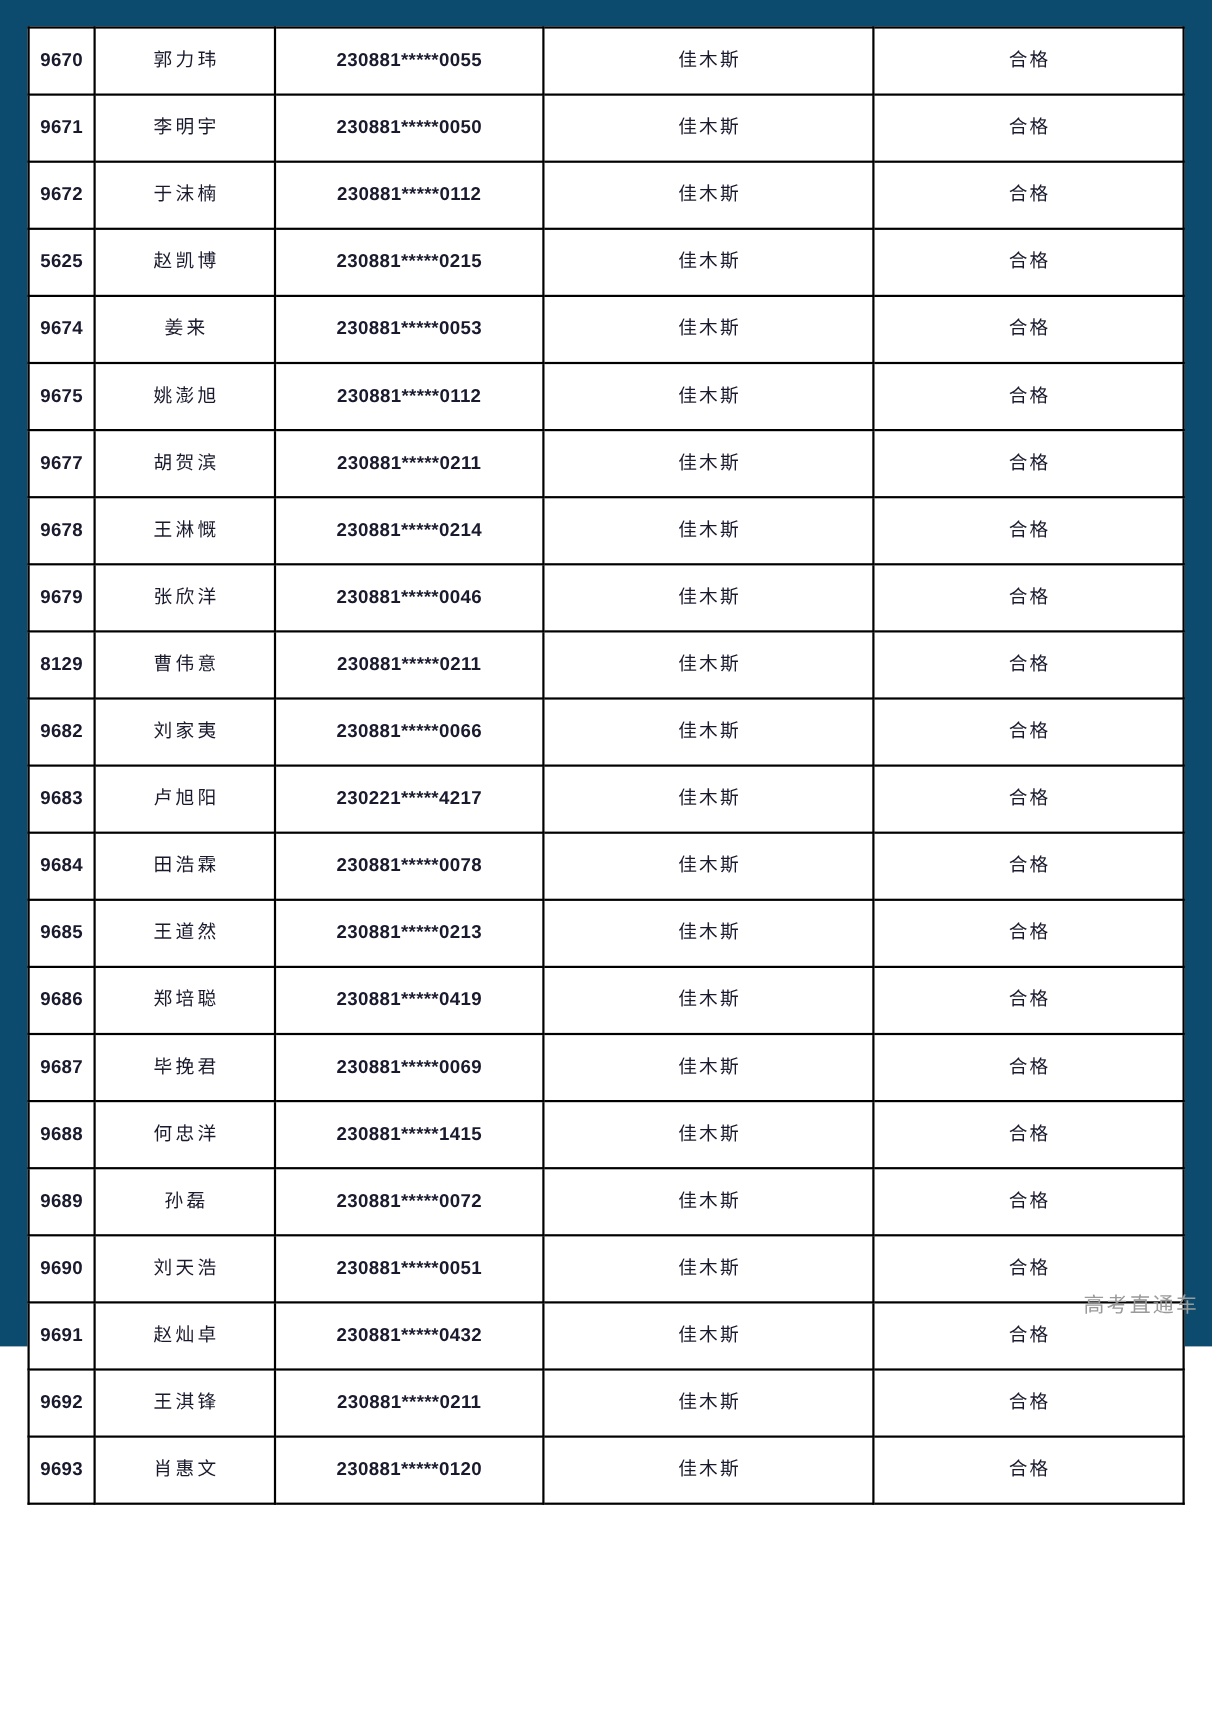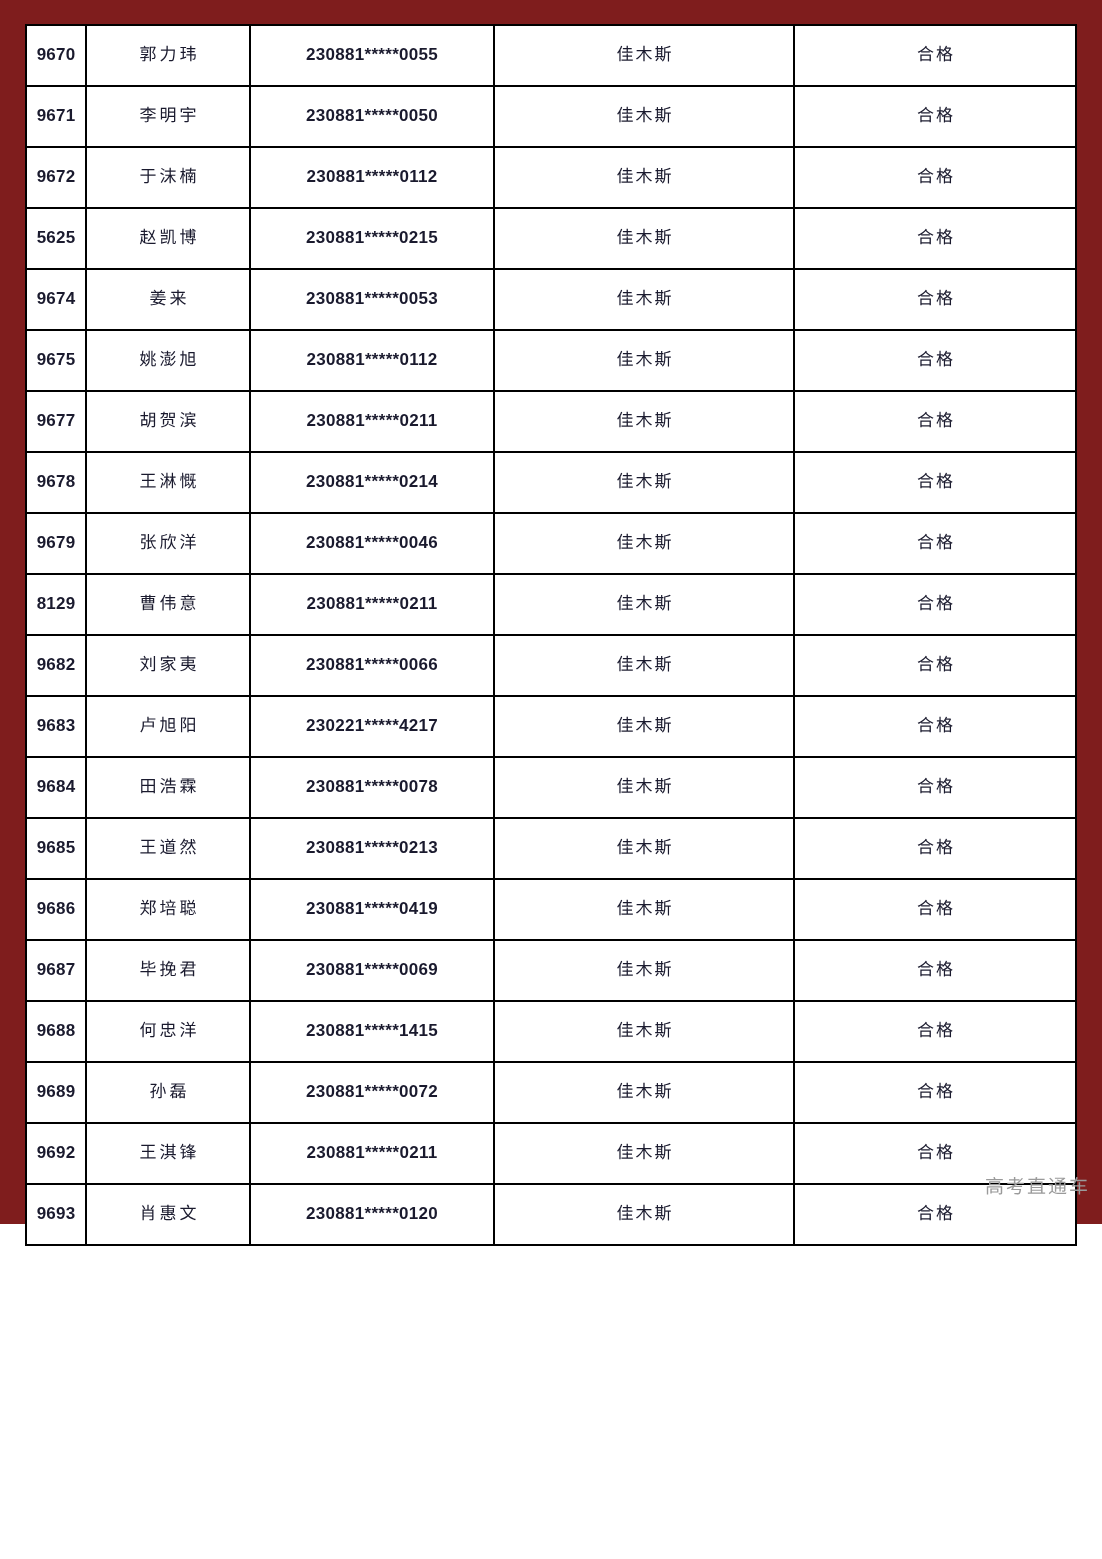--- a/index.html
+++ b/index.html
@@ -15,21 +15,21 @@
     font-family: "Liberation Sans", "DejaVu Sans", sans-serif;
     overflow: hidden;
   }
 
   .page {
     position: absolute;
     left: 0;
     top: 0;
     width: 1102px;
     height: 1224px;
-    background: #7f1d1d;
+    background: #0c4a6e;
   }
 
   .table-wrap {
     position: absolute;
     left: 25px;
     top: 24px;
     width: 1050px;
   }
 
   table.roster {
@@ -236,20 +236,34 @@
             <td class="cell-status">合格</td>
           </tr>
           <tr>
             <td class="cell-seq">9689</td>
             <td class="cell-name">孙磊</td>
             <td class="cell-id">230881*****0072</td>
             <td class="cell-city">佳木斯</td>
             <td class="cell-status">合格</td>
           </tr>
           <tr>
+            <td class="cell-seq">9690</td>
+            <td class="cell-name">刘天浩</td>
+            <td class="cell-id">230881*****0051</td>
+            <td class="cell-city">佳木斯</td>
+            <td class="cell-status">合格</td>
+          </tr>
+          <tr>
+            <td class="cell-seq">9691</td>
+            <td class="cell-name">赵灿卓</td>
+            <td class="cell-id">230881*****0432</td>
+            <td class="cell-city">佳木斯</td>
+            <td class="cell-status">合格</td>
+          </tr>
+          <tr>
             <td class="cell-seq">9692</td>
             <td class="cell-name">王淇锋</td>
             <td class="cell-id">230881*****0211</td>
             <td class="cell-city">佳木斯</td>
             <td class="cell-status">合格</td>
           </tr>
           <tr>
             <td class="cell-seq">9693</td>
             <td class="cell-name">肖惠文</td>
             <td class="cell-id">230881*****0120</td>

